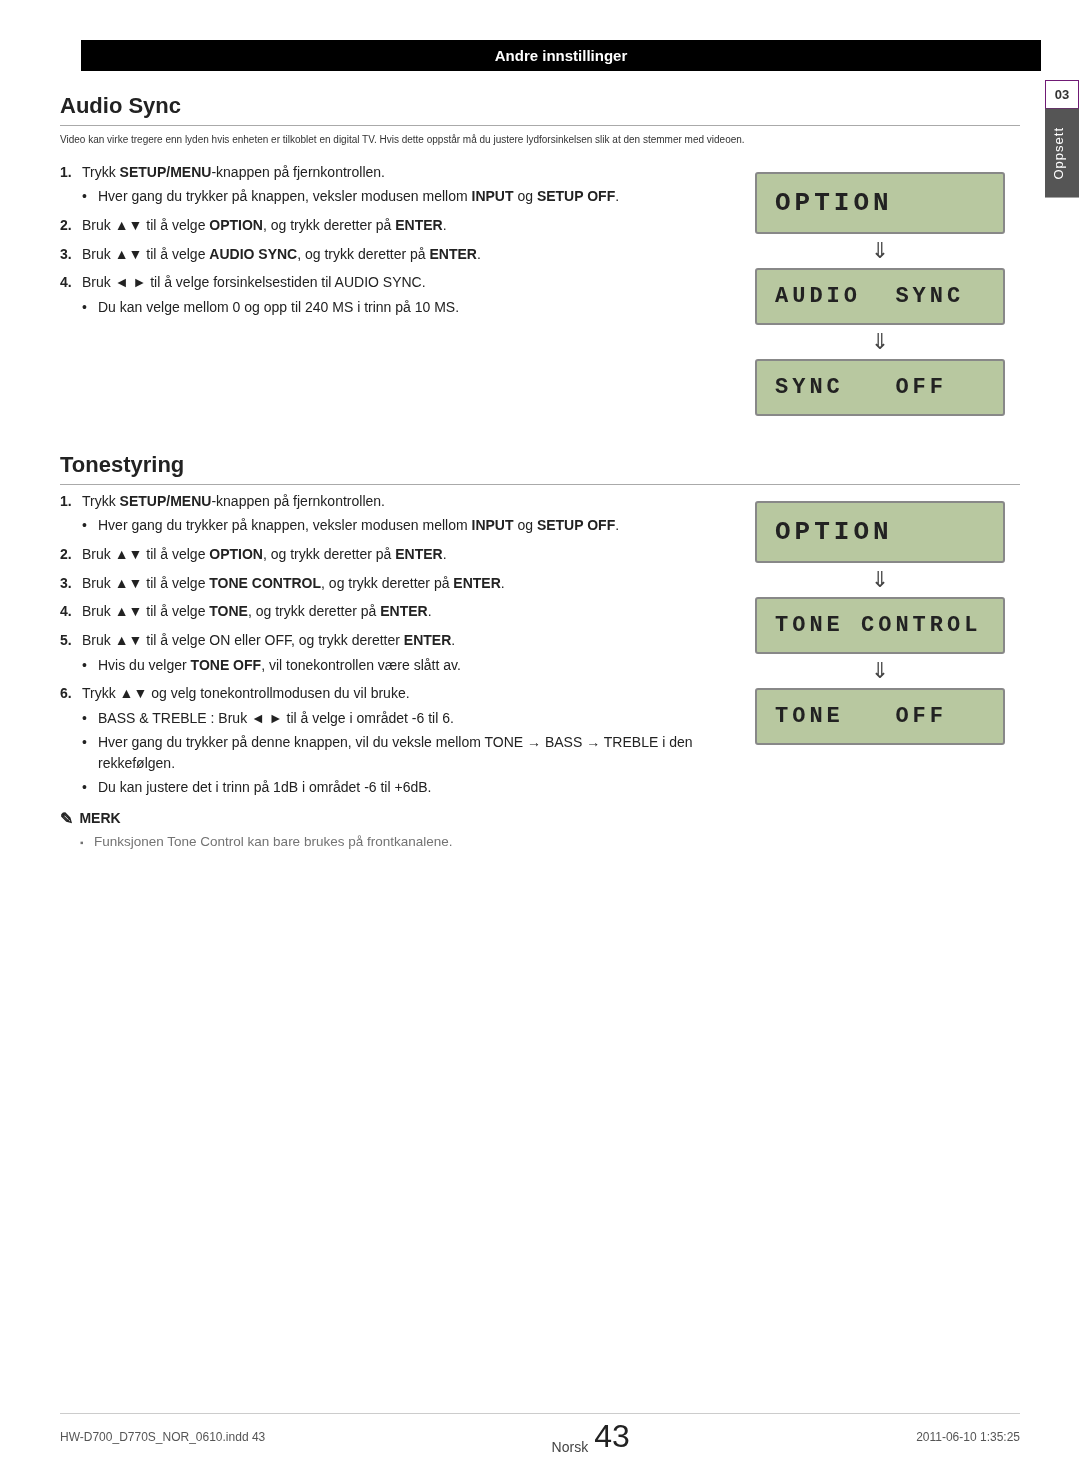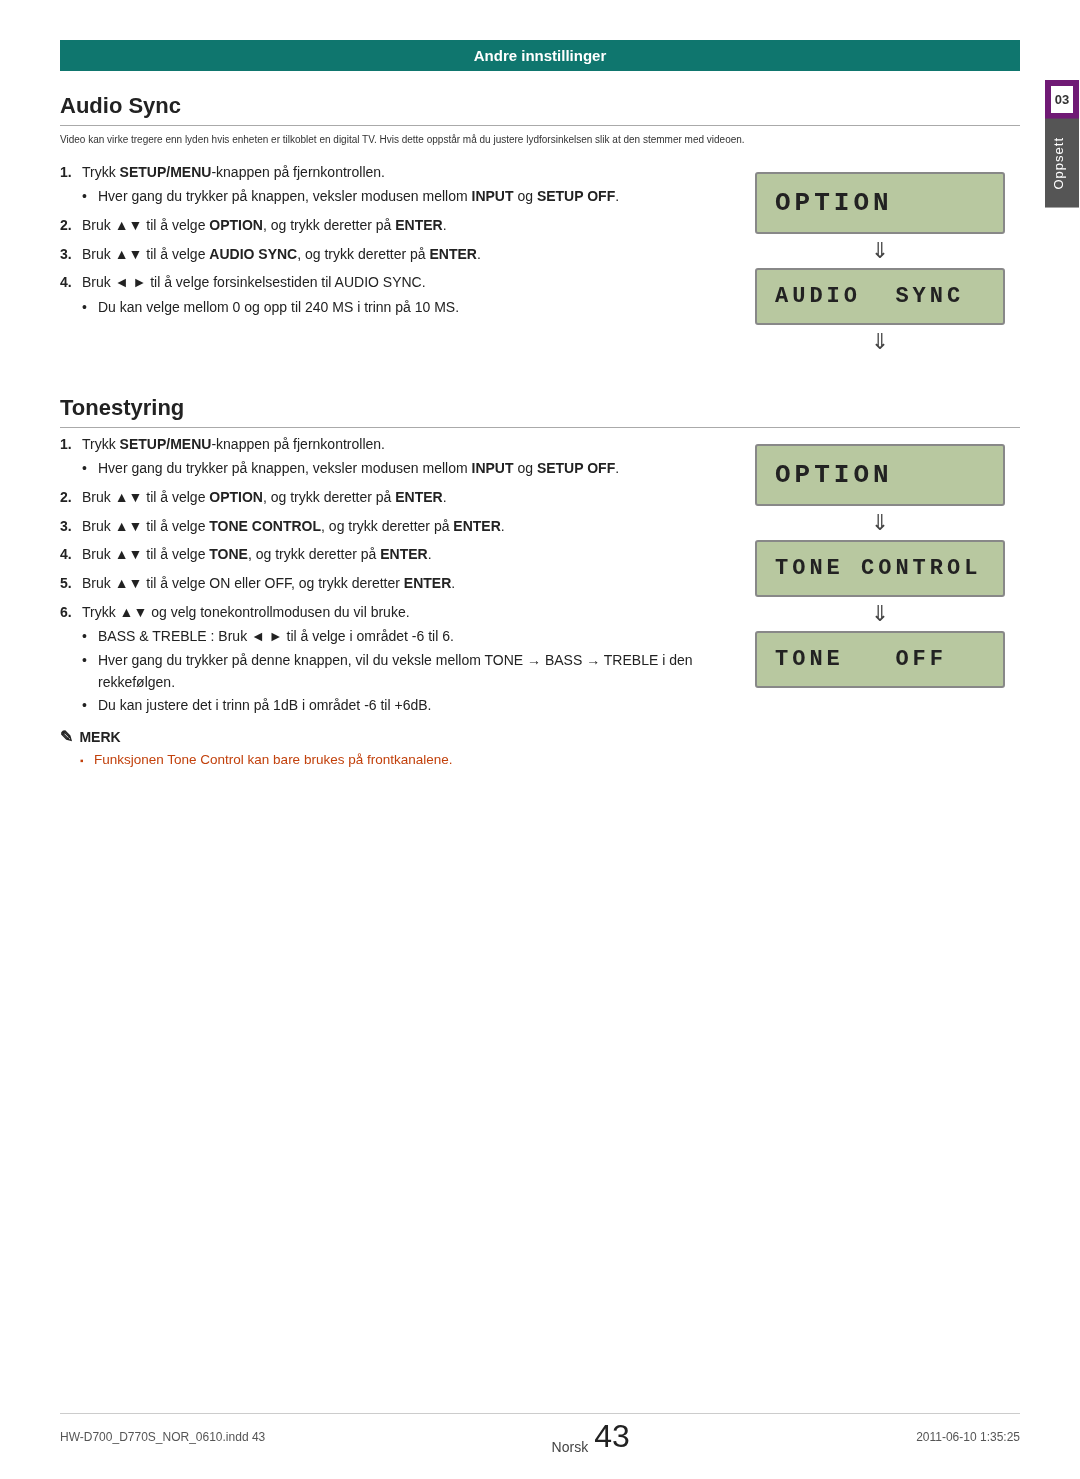--- a/index.html
+++ b/index.html
@@ -27,21 +27,21 @@
       right: 0;
       top: 80px;
       width: 36px;
       display: flex;
       flex-direction: column;
       align-items: center;
     }
 
     .side-tab-number {
       background: #fff;
-      border: 6px solid #701a75;
+      border: 1px solid #701a75;
       width: 34px;
       text-align: center;
       padding: 6px 0;
       font-size: 13px;
       font-weight: bold;
       color: #333;
     }
 
     .side-tab-label {
       background: #555;
@@ -51,28 +51,29 @@
       text-orientation: mixed;
       transform: rotate(180deg);
       text-align: center;
       padding: 18px 6px;
       font-size: 13px;
       letter-spacing: 1px;
     }
 
     
     .header-bar {
-      background: #0f766e;
+      background: #000000;
       color: #fff;
       text-align: center;
       padding: 7px 0;
       font-size: 15px;
       font-weight: bold;
       margin-bottom: 22px;
       width: 100%;
+      margin-left: 21px;
     }
 
     
     .section-title {
       font-size: 22px;
       font-weight: bold;
       margin-bottom: 6px;
       padding-bottom: 6px;
       border-bottom: 1px solid #aaa;
     }
@@ -195,21 +196,21 @@
       font-size: 16px;
     }
 
     .note-list {
       list-style: none;
       padding-left: 20px;
     }
 
     .note-list li {
       font-size: 13.5px;
-      color: #c2410c;
+      color: #737373;
       line-height: 1.5;
       position: relative;
       padding-left: 14px;
     }
 
     .note-list li::before {
       content: "▪";
       position: absolute;
       left: 0;
       font-size: 10px;
@@ -288,20 +289,21 @@
               <li>Du kan velge mellom 0 og opp til 240 MS i trinn på 10 MS.</li>
             </ul>
           </li>
         </ol>
       </div>
       <div class="display-col">
         <div class="lcd-box">OPTION</div>
         <div class="lcd-arrow">⇓</div>
         <div class="lcd-box wide">AUDIO&nbsp;&nbsp;SYNC</div>
         <div class="lcd-arrow">⇓</div>
+        <div class="lcd-box wide">SYNC&nbsp;&nbsp;&nbsp;OFF</div>
       </div>
     </div>
   </div>
 
   <div class="section-tonestyring">
     <div class="section-title">Tonestyring</div>
     <div class="section-body">
       <div class="instructions-col">
         <ol class="main-list">
           <li>
@@ -314,20 +316,23 @@
             Bruk ▲▼ til å velge <b>OPTION</b>, og trykk deretter på <b>ENTER</b>.
           </li>
           <li>
             Bruk ▲▼ til å velge <b>TONE CONTROL</b>, og trykk deretter på <b>ENTER</b>.
           </li>
           <li>
             Bruk ▲▼ til å velge <b>TONE</b>, og trykk deretter på <b>ENTER</b>.
           </li>
           <li>
             Bruk ▲▼ til å velge ON eller OFF, og trykk deretter <b>ENTER</b>.
+            <ul>
+              <li>Hvis du velger <b>TONE OFF</b>, vil tonekontrollen være slått av.</li>
+            </ul>
           </li>
           <li>
             Trykk ▲▼ og velg tonekontrollmodusen du vil bruke.
             <ul>
               <li>BASS &amp; TREBLE : Bruk ◄ ► til å velge i området -6 til 6.</li>
               <li>Hver gang du trykker på denne knappen, vil du veksle mellom TONE → BASS → TREBLE i den rekkefølgen.</li>
               <li>Du kan justere det i trinn på 1dB i området -6 til +6dB.</li>
             </ul>
           </li>
         </ol>

